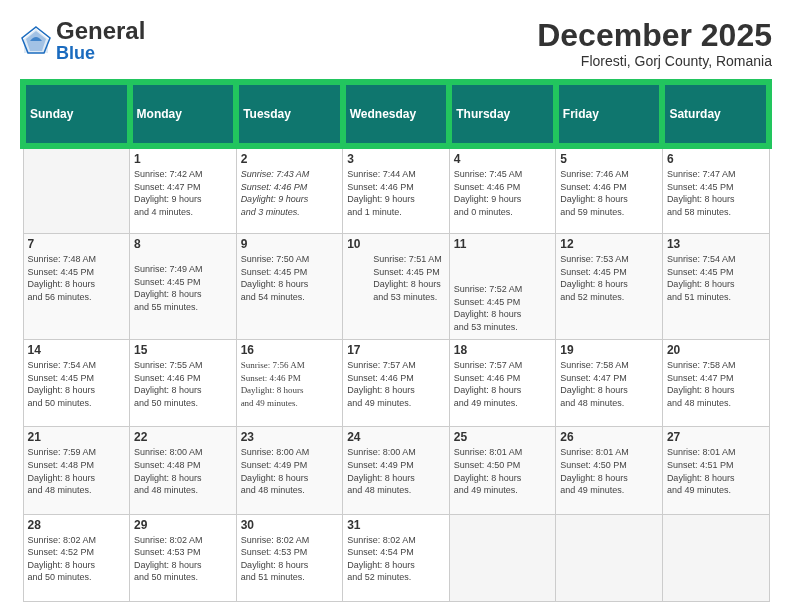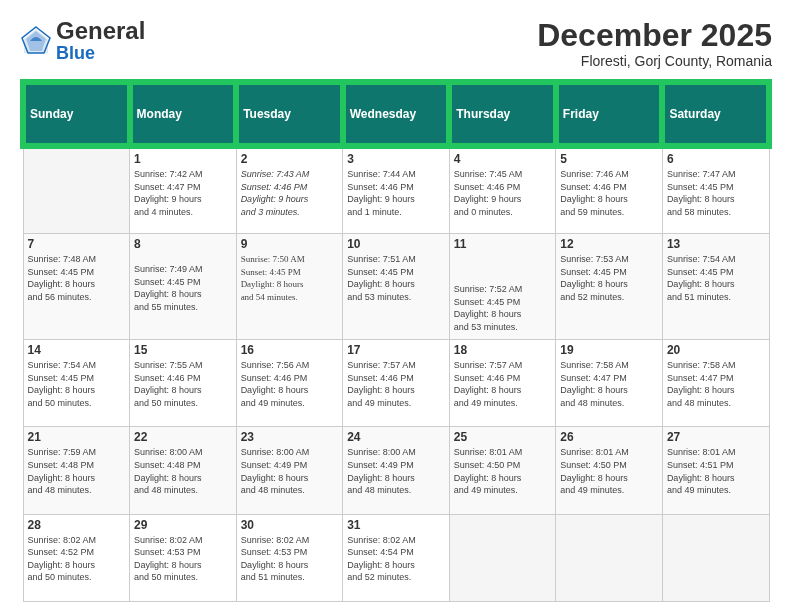--- a/index.html
+++ b/index.html
@@ -195,28 +195,28 @@
           </td>
           <td>
             <span class="day-number">8</span>
             <div class="day-info" style="white-space: pre-line; margin-top: 12px;">Sunrise: 7:49 AM
 Sunset: 4:45 PM
 Daylight: 8 hours
 and 55 minutes.</div>
           </td>
           <td>
             <span class="day-number">9</span>
-            <div class="day-info" style="white-space: pre-line; font-family: Liberation Serif, serif;">Sunrise: 7:50 AM
+            <div class="day-info" style="white-space: pre-line;">Sunrise: 7:50 AM
 Sunset: 4:45 PM
 Daylight: 8 hours
 and 54 minutes.</div>
           </td>
           <td>
             <span class="day-number">10</span>
-            <div class="day-info" style="white-space: pre-line;">Sunrise: 7:51 AM
+            <div class="day-info" style="white-space: pre-line; margin-left: 26px;">Sunrise: 7:51 AM
 Sunset: 4:45 PM
 Daylight: 8 hours
 and 53 minutes.</div>
           </td>
           <td>
             <span class="day-number">11</span>
             <div class="day-info" style="white-space: pre-line; margin-top: 32px;">Sunrise: 7:52 AM
 Sunset: 4:45 PM
 Daylight: 8 hours
 and 53 minutes.</div>
@@ -246,21 +246,21 @@
           </td>
           <td>
             <span class="day-number">15</span>
             <div class="day-info" style="white-space: pre-line;">Sunrise: 7:55 AM
 Sunset: 4:46 PM
 Daylight: 8 hours
 and 50 minutes.</div>
           </td>
           <td>
             <span class="day-number">16</span>
-            <div class="day-info" style="white-space: pre-line;">Sunrise: 7:56 AM
+            <div class="day-info" style="white-space: pre-line; font-family: Liberation Serif, serif;">Sunrise: 7:56 AM
 Sunset: 4:46 PM
 Daylight: 8 hours
 and 49 minutes.</div>
           </td>
           <td>
             <span class="day-number">17</span>
             <div class="day-info" style="white-space: pre-line;">Sunrise: 7:57 AM
 Sunset: 4:46 PM
 Daylight: 8 hours
 and 49 minutes.</div>

